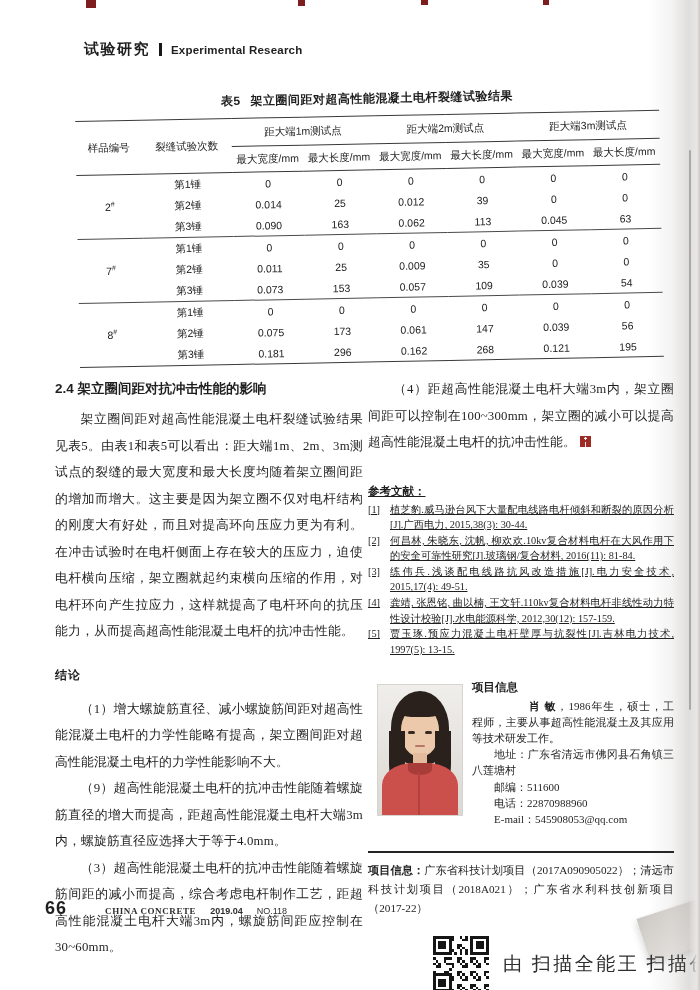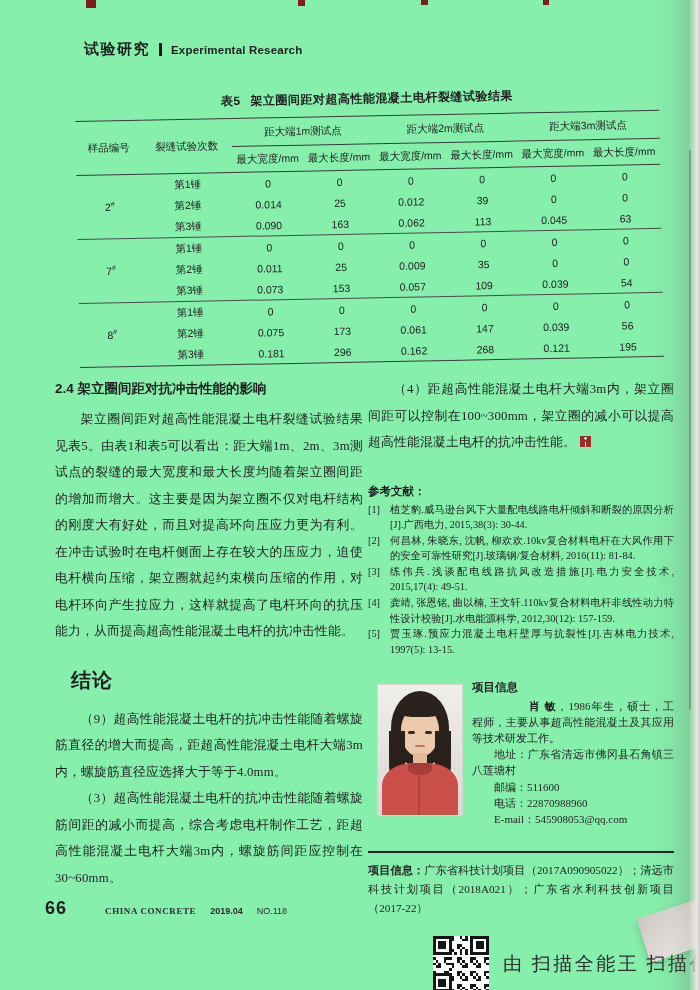--- a/index.html
+++ b/index.html
@@ -1,16 +1,16 @@
 <!DOCTYPE html>
 <html><head>
 <meta charset="utf-8">
 <style>
   html,body{margin:0;padding:0;background:#9a9692;}
-  .page{position:relative;width:700px;height:990px;background:#86efac;overflow:hidden;
+  .page{position:relative;width:700px;height:990px;background:#ffffff;overflow:hidden;
         font-family:"Liberation Serif",serif;color:#1f1f1f;}
   [data-interactable]{cursor:default;}
 
   
   .edge-shadow{position:absolute;top:0;right:0;bottom:0;width:52px;pointer-events:none;
     background:linear-gradient(to right, rgba(0,0,0,0) 0%, rgba(95,90,84,0.07) 45%,
       rgba(95,90,84,0.20) 78%, #e9e7e4 94%, #cbc8c4 100%);}
   .edge-line{position:absolute;top:150px;right:9px;width:2px;height:560px;background:rgba(70,64,58,0.35);border-radius:2px;}
   .corner-fold{position:absolute;right:-6px;top:908px;width:64px;height:46px;transform:rotate(-18deg);
     background:linear-gradient(130deg,#c9c5c0,#f1efec 70%);box-shadow:-3px 3px 6px rgba(0,0,0,0.12);}
@@ -43,28 +43,28 @@
   tbody td{height:21px;}
   tbody tr.g-end{border-bottom:1px solid #4a4a4a;}
   tbody tr.t-end{border-bottom:1.6px solid #3a3a3a;}
   td sup{font-size:7px;}
 
   
   .col-left{position:absolute;left:55px;top:380px;width:308px;}
   .col-right{position:absolute;left:368px;top:376px;width:306px;}
   .h-sec{font-family:"Liberation Sans",sans-serif;font-weight:bold;font-size:13.5px;margin:0 0 8px 0;}
   .para{margin:0;font-size:12.8px;line-height:26.5px;text-align:justify;text-indent:2em;letter-spacing:0.2px;}
-  .h-concl{font-family:"Liberation Sans",sans-serif;font-weight:bold;font-size:20px;margin:22px 0 12px 16px;letter-spacing:1px;}
+  .h-concl{font-family:"Liberation Sans",sans-serif;font-weight:bold;font-size:12px;margin:22px 0 12px 0;letter-spacing:1px;}
 
   .endmark{display:inline-block;width:11px;height:11px;background:#9e2b25;margin-left:4px;vertical-align:-1px;
     background-image:radial-gradient(circle at 50% 38%, #fff 0 1.2px, transparent 1.3px),
                      linear-gradient(to right, transparent 46%, rgba(255,255,255,.9) 46%, rgba(255,255,255,.9) 54%, transparent 54%);
     background-size:100% 55%,100% 45%;background-position:top,bottom;background-repeat:no-repeat;}
 
-  .refs{margin-top:28px;}
+  .refs{margin-top:28px;text-decoration:underline;}
   .refs-h{font-family:"Liberation Sans",sans-serif;font-weight:bold;font-size:11.5px;margin:0 0 3px 0;}
   .ref{display:flex;font-size:10.3px;line-height:15.6px;text-align:justify;}
   .ref .num{flex:0 0 22px;}
   .ref .txt{flex:1;}
 
   .author-box{position:relative;margin-top:22px;height:158px;}
   .photo{position:absolute;left:10px;top:6px;width:84px;height:130px;overflow:hidden;
     background:linear-gradient(180deg,#f0eeeb,#dbd8d3);box-shadow:0 0 0 1px #d8d5d0;}
   .ph-hair{position:absolute;left:13px;top:6px;width:58px;height:74px;background:#2a211c;border-radius:50% 50% 42% 42%;}
   .ph-hairL{position:absolute;left:11px;top:46px;width:16px;height:56px;background:#2a211c;border-radius:0 0 40% 40%;}
@@ -235,20 +235,21 @@
             <td data-interactable="false">195</td>
           </tr>
         </tbody>
     </table>
   </div>
 
   <div class="col-left" data-interactable="false">
     <h3 class="h-sec" data-interactable="false">2.4 架立圈间距对抗冲击性能的影响</h3>
     <p class="para" data-interactable="false">架立圈间距对超高性能混凝土电杆裂缝试验结果见表5。由表1和表5可以看出：距大端1m、2m、3m测试点的裂缝的最大宽度和最大长度均随着架立圈间距的增加而增大。这主要是因为架立圈不仅对电杆结构的刚度大有好处，而且对提高环向压应力更为有利。在冲击试验时在电杆侧面上存在较大的压应力，迫使电杆横向压缩，架立圈就起约束横向压缩的作用，对电杆环向产生拉应力，这样就提高了电杆环向的抗压能力，从而提高超高性能混凝土电杆的抗冲击性能。</p>
     <h2 class="h-concl" data-interactable="false">结论</h2>
+    <p class="para" data-interactable="false">（1）增大螺旋筋直径、减小螺旋筋间距对超高性能混凝土电杆的力学性能略有提高，架立圈间距对超高性能混凝土电杆的力学性能影响不大。</p>
     <p class="para" data-interactable="false">（9）超高性能混凝土电杆的抗冲击性能随着螺旋筋直径的增大而提高，距超高性能混凝土电杆大端3m内，螺旋筋直径应选择大于等于4.0mm。</p>
     <p class="para" data-interactable="false">（3）超高性能混凝土电杆的抗冲击性能随着螺旋筋间距的减小而提高，综合考虑电杆制作工艺，距超高性能混凝土电杆大端3m内，螺旋筋间距应控制在30~60mm。</p>
   </div>
 
   <div class="col-right" data-interactable="false">
     <p class="para" data-interactable="false"><span data-interactable="false">（4）距超高性能混凝土电杆大端3m内，架立圈间距可以控制在100~300mm，架立圈的减小可以提高超高性能混凝土电杆的抗冲击性能。</span><span class="endmark" data-interactable="false"></span></p>
 
     <div class="refs" data-interactable="false">
       <p class="refs-h" data-interactable="false">参考文献：</p>
       <div>

